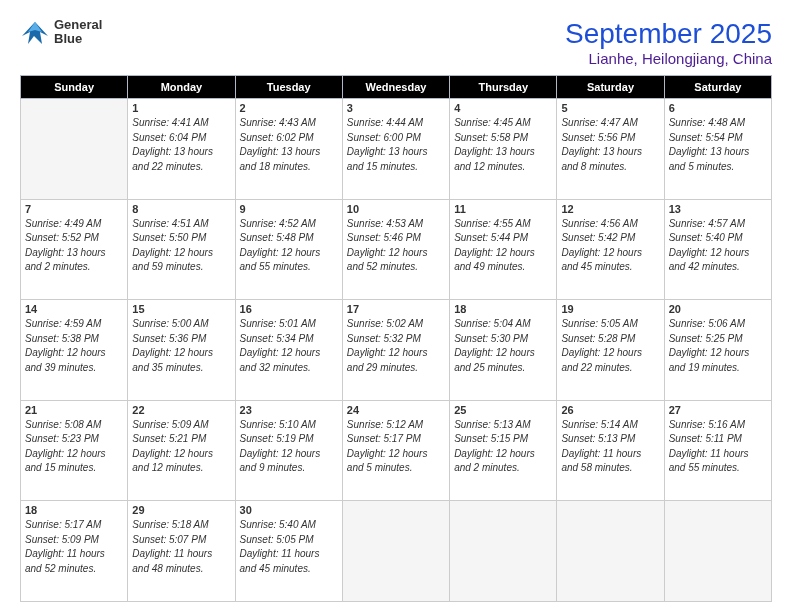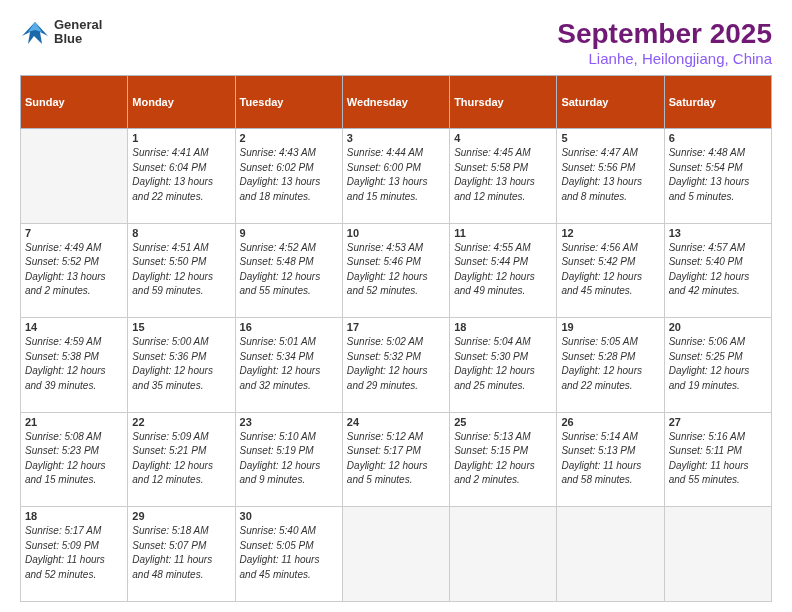--- a/index.html
+++ b/index.html
@@ -38,41 +38,41 @@
     }
     .logo-bird {
       width: 30px;
       height: 28px;
     }
     .title-block {
       text-align: right;
     }
     .title-block h1 {
       font-size: 28px;
-      font-weight: bold;
-      color: #701a75;
+      font-weight: normal;
+      color: #1d4ed8;
     }
     .title-block h2 {
       font-size: 15px;
       font-weight: normal;
-      color: #8b5cf6;
+      color: #4c1d95;
     }
     .calendar {
       flex: 1;
       border-collapse: collapse;
       width: 100%;
       table-layout: fixed;
     }
     .calendar th {
-      background-color: #c2410c;
+      background-color: #000000;
       color: #fff;
       font-size: 11px;
       font-weight: bold;
-      padding: 20px 4px;
-      text-align: left;
+      padding: 5px 4px;
+      text-align: center;
       border: 1px solid #b0b8c8;
     }
     .calendar td {
       vertical-align: top;
       border: 1px solid #ccc;
       padding: 3px 4px;
       font-size: 9px;
       color: #333;
       height: 88px;
       background: #fff;

